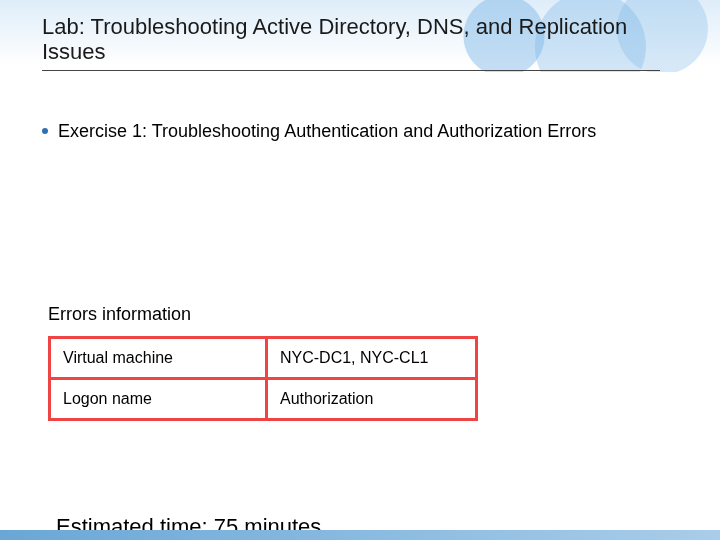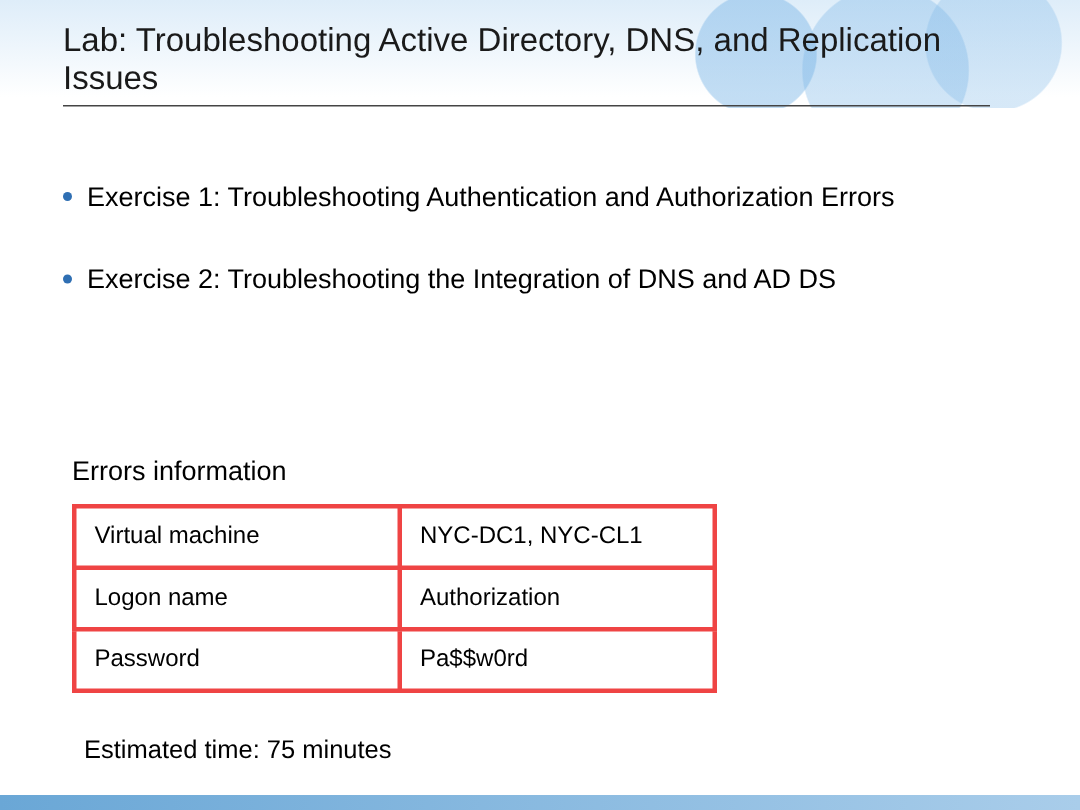--- a/index.html
+++ b/index.html
@@ -100,55 +100,50 @@
   }
   table.logon td.key {
     width: 190px;
     font-weight: 400;
   }
   table.logon td.val {
     font-weight: 400;
   }
   .estimate {
     position: absolute;
-    top: 490px;
+    top: 514px;
     left: 56px;
-    font-size: 17px;
+    font-size: 22px;
   }
 </style>
 </head>
 <body>
 
 <div class="slide">
 
   <div class="top-deco"></div>
 
   <div class="title">Lab: Troubleshooting Active Directory, DNS, and Replication Issues</div>
   <div class="title-underline"></div>
 
   <div class="bullets">
     <div class="bullet">Exercise 1: Troubleshooting Authentication and Authorization Errors</div>
-    <div class="bullet">Exercise 2: Troubleshooting the Integration of DNS and AD DS</div>
   </div>
 
   <div class="logon-heading">Errors information</div>
 
   <table class="logon">
     <tbody>
         <tr>
       <td class="key">Virtual machine</td>
       <td class="val">NYC-DC1, NYC-CL1</td>
     </tr>
     <tr>
       <td class="key">Logon name</td>
       <td class="val">Authorization</td>
     </tr>
-    <tr>
-      <td class="key">Password</td>
-      <td class="val">Pa$$w0rd</td>
-    </tr>
   </tbody>
     </table>
 
   <div class="estimate">Estimated time: 75 minutes</div>
 
   <div class="bottom-deco"></div>
 </div>
 
 </body></html>

